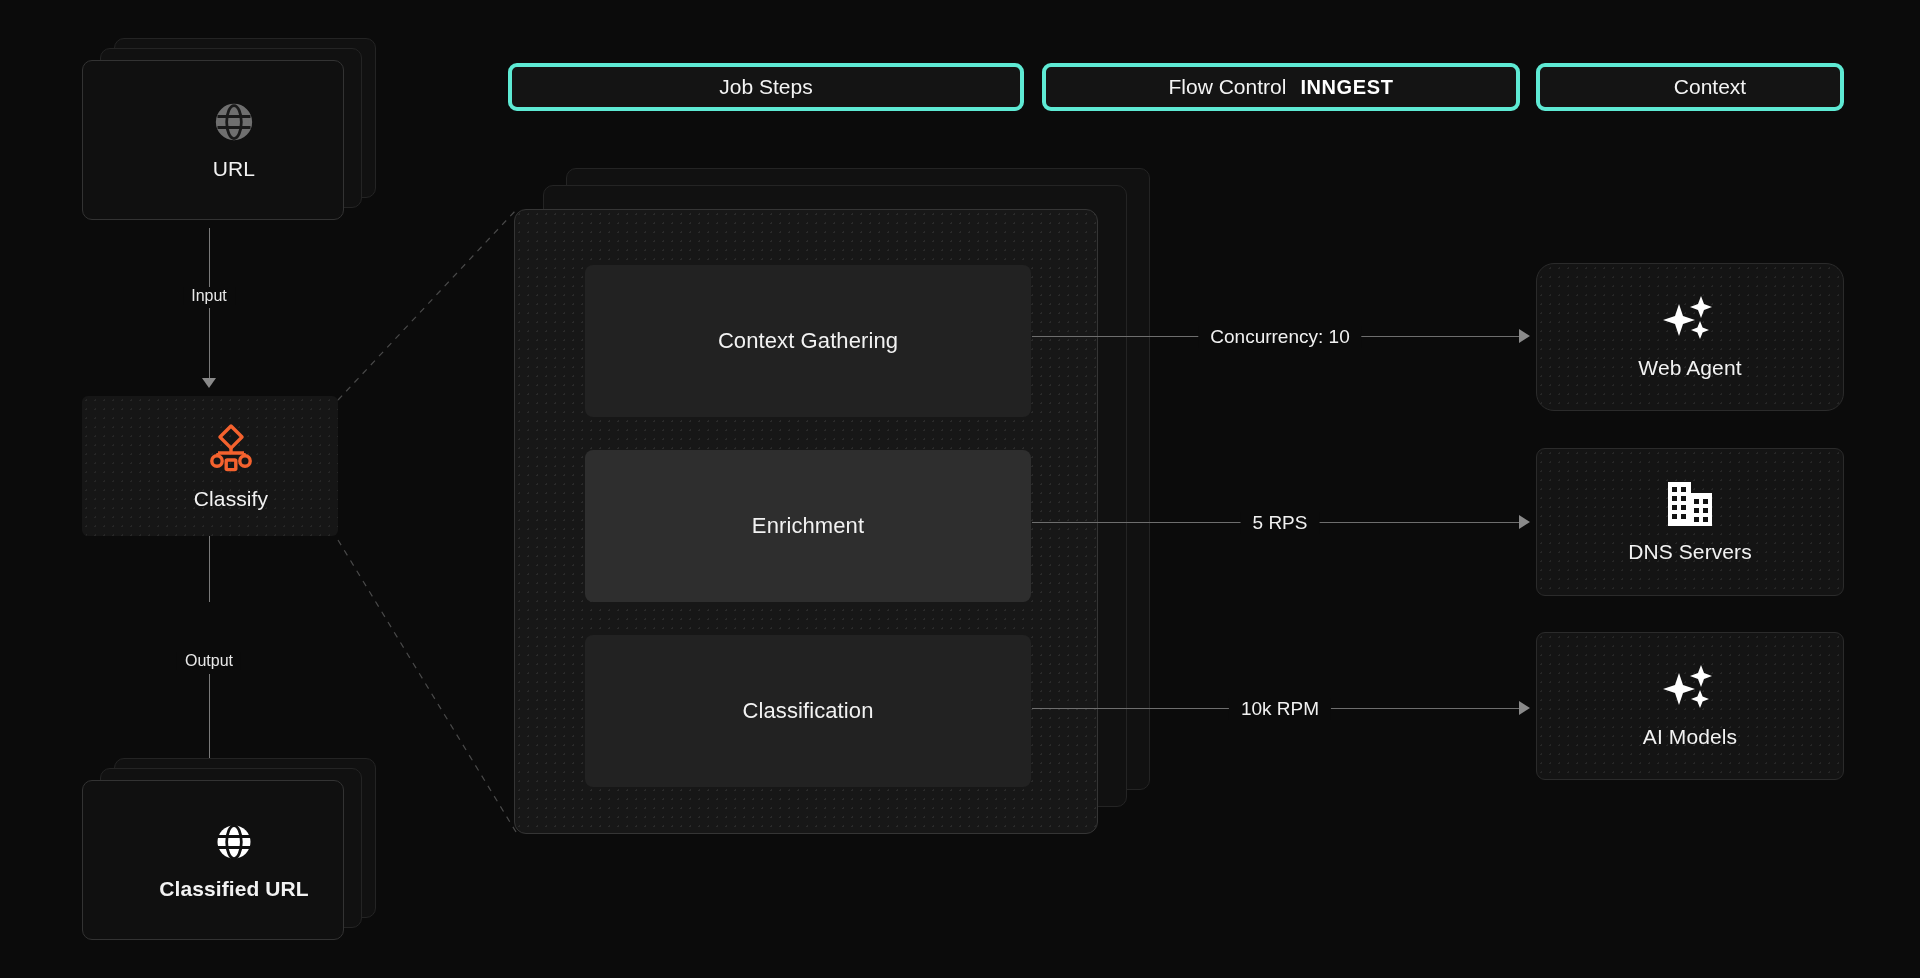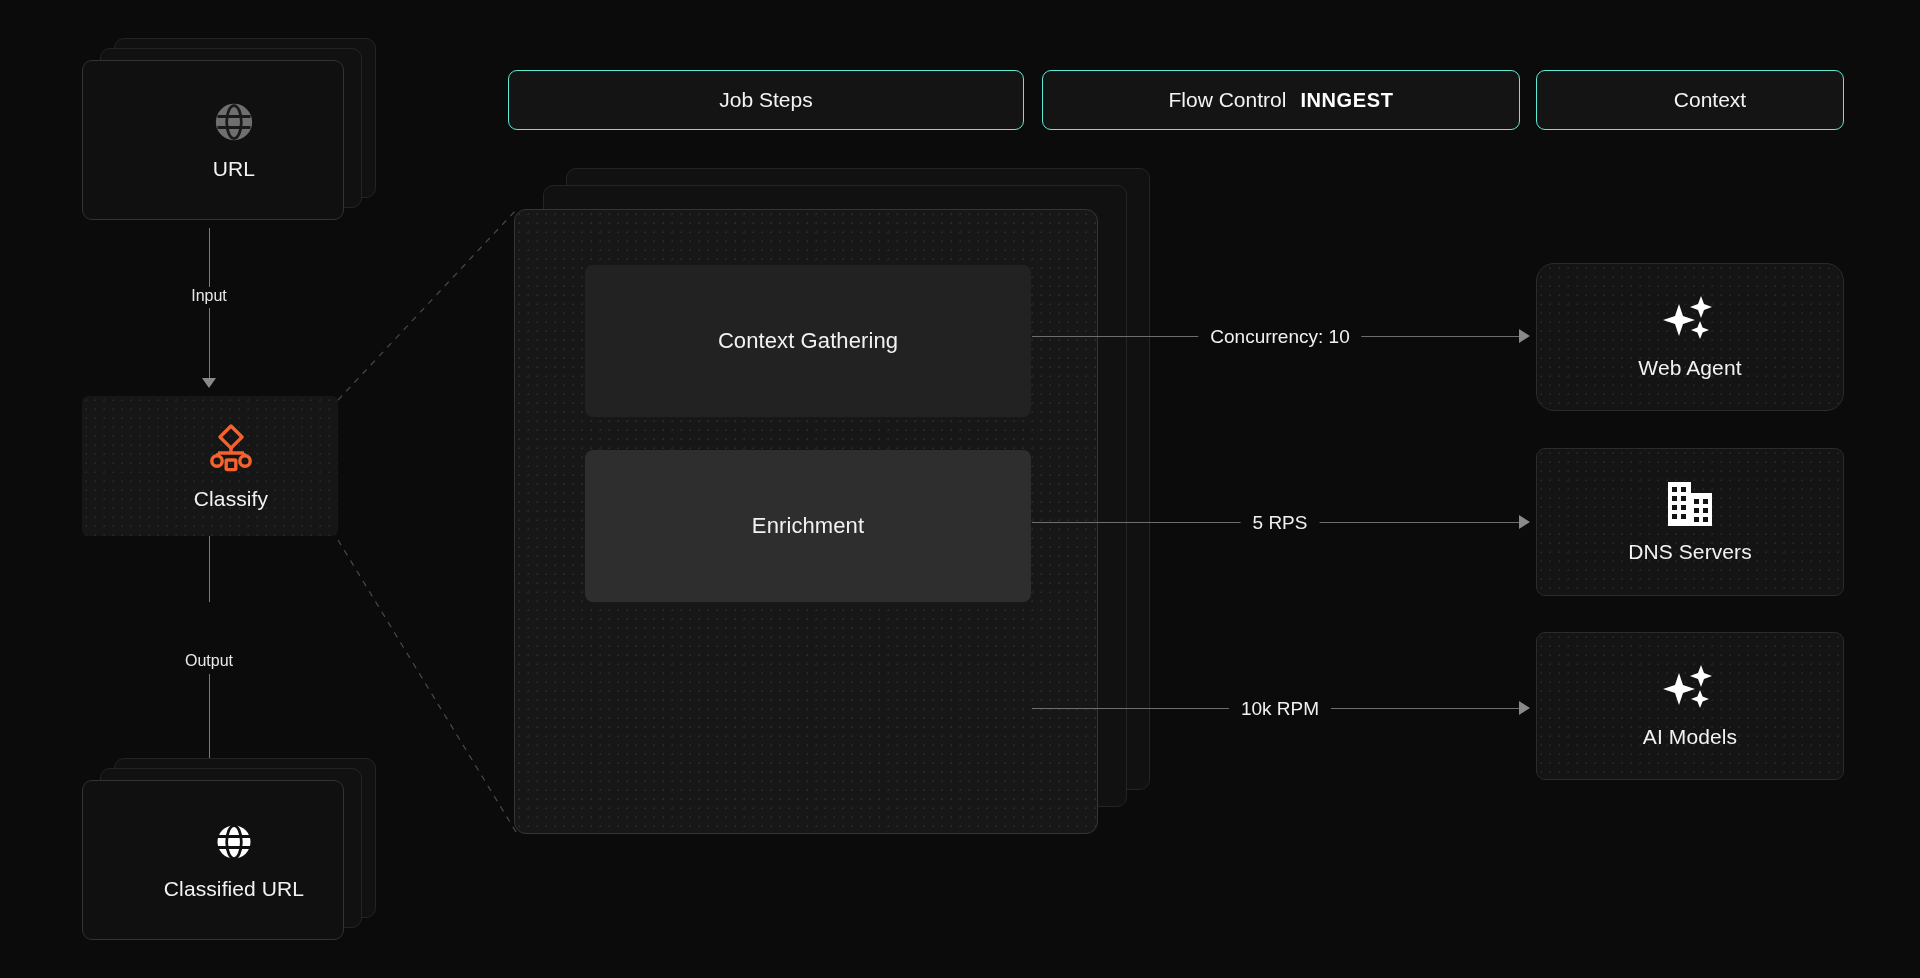--- a/index.html
+++ b/index.html
@@ -37,23 +37,23 @@
     color: #f2f2f2;
     font-size: 21px;
     letter-spacing: .1px;
     text-align: center;
     white-space: nowrap;
   }
 
   
   .hdr {
     position: absolute;
-    top: 70px;
-    height: 60px;
-    border: 1px solid #5eead4;
+    top: 63px;
+    height: 48px;
+    border: 4px solid #5eead4;
     border-radius: 9px;
     background: #141414;
     display: flex;
     align-items: center;
     justify-content: center;
     gap: 14px;
   }
   .hdr span.t {
     color: #f3f3f3;
     font-size: 21px;
@@ -241,21 +241,21 @@
       </svg>
     </span>
     <span class="label-text">Classify</span>
   </div>
 
   <div class="vline" style="left:209px; top:536px; height:66px;"></div>
   <span class="edge-label" style="left:209px; top:661px; transform:translate(-50%,-50%);">Output</span>
   <div class="vline" style="left:209px; top:674px; height:92px;"></div>
   <div class="arrow-down" style="left:202px; top:764px;"></div>
 
-  <div class="stackwrap" style="left:82px; top:758px; width:300px; height:190px;">
+  <div class="stackwrap" style="left:82px; top:758px; width:300px; height:190px;font-weight:bold;">
     <div class="ghost stack-s2"></div>
     <div class="ghost stack-s1"></div>
     <div class="card stack-front node-box">
       <span>
         <svg width="44" height="44" viewBox="0 0 24 24">
           <circle cx="12" cy="12" r="9" fill="#ffffff"></circle>
           <ellipse cx="12" cy="12" rx="4" ry="9" fill="none" stroke="#101010" stroke-width="1.5"></ellipse>
           <line x1="3" y1="9" x2="21" y2="9" stroke="#101010" stroke-width="1.6"></line>
           <line x1="3" y1="15" x2="21" y2="15" stroke="#101010" stroke-width="1.6"></line>
         </svg>
@@ -271,20 +271,23 @@
 
   <div class="ghost dotted" id="panel-g2"></div>
   <div class="ghost dotted" id="panel-g1"></div>
 
   <div class="card dotted" id="panel">
     <div class="step" id="step-0">
       <span class="label-text">Context Gathering</span>
     </div>
     <div class="step" id="step-1">
       <span class="label-text">Enrichment</span>
+    </div>
+    <div class="step" id="step-2">
+      <span class="label-text">Classification</span>
     </div>
   </div>
 
   <div class="hline" style="left:1032px; top:336px; width:494px;"></div>
   <div class="arrow-right" style="left:1519px; top:329px;"></div>
   <span class="flow-label" style="left:1280px; top:337px;">Concurrency: 10</span>
 
   <div class="hline" style="left:1032px; top:522px; width:494px;"></div>
   <div class="arrow-right" style="left:1519px; top:515px;"></div>
   <span class="flow-label" style="left:1280px; top:523px;">5 RPS</span>

